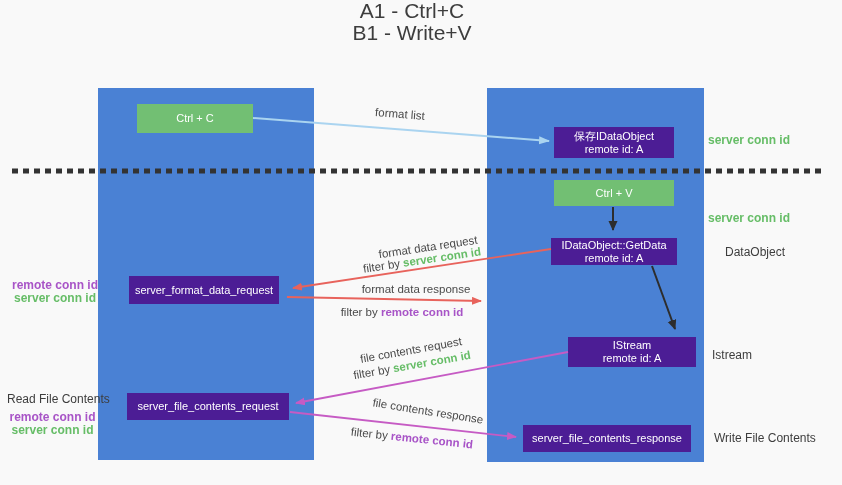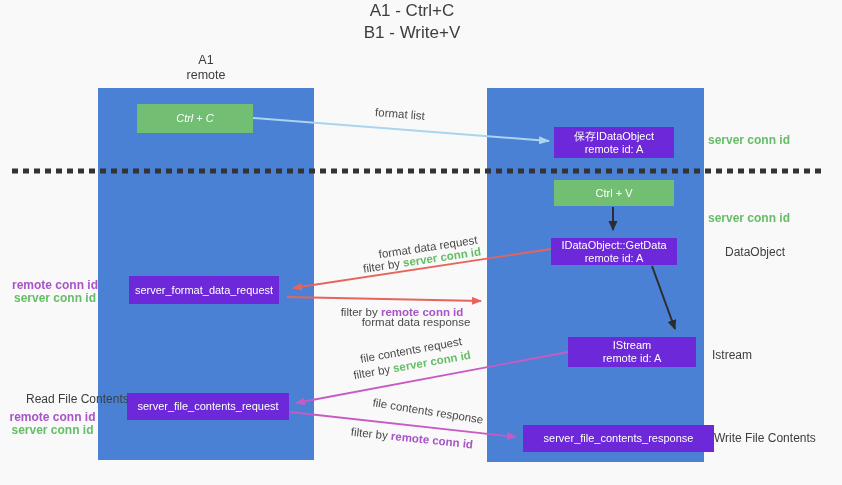--- a/index.html
+++ b/index.html
@@ -5,35 +5,35 @@
   html,body{margin:0;padding:0;background:#f9f9f9;}
   .stage{
     position:relative;width:842px;height:485px;overflow:hidden;
     background:#f9f9f9;
     font-family:"Liberation Sans", sans-serif;
     color:#3d3d3d;
   }
   .abs{position:absolute;}
   .title{
     left:0;top:8;width:824px;text-align:center;
-    font-size:17px;line-height:22px;color:#3d3d3d;
+    font-size:21px;line-height:22px;color:#3d3d3d;
   }
   .lane-header{
     top:53px;text-align:center;font-size:12.5px;line-height:15px;color:#3d3d3d;
   }
   .lane{
     background:#4a81d4;
   }
   .node{
     display:flex;flex-direction:column;align-items:center;justify-content:center;
     color:#ffffff;font-size:11px;line-height:13px;text-align:center;
     box-sizing:border-box;
   }
   .node.green{background:#72bf73;}
-  .node.orange{background:#6d28d9;}
+  .node.orange{background:#4c1d95;}
   svg.overlay{position:absolute;left:0;top:0;pointer-events:none;}
   .arrow-label{
     position:absolute;white-space:nowrap;font-size:11.5px;color:#4a4a4a;
     transform:translate(-50%,-50%);
   }
   .side-label{
     position:absolute;white-space:nowrap;font-size:12px;color:#3d3d3d;
   }
   .id-green{color:#66bd67;font-weight:bold;}
   .id-purple{color:#a854c7;font-weight:bold;}
@@ -42,29 +42,25 @@
 </head>
 <body>
 
 <div class="stage">
 
   <div class="abs title">
     <div>A1 - Ctrl+C</div>
     <div>B1 - Write+V</div>
   </div>
 
-  <div class="abs lane-header" style="left:98px;width:216px;">
-    <div>A1</div>
-    <div>remote</div>
-  </div>
 
   <div class="abs lane" style="left:98px;top:88px;width:216px;height:372px;"></div>
   <div class="abs lane" style="left:487px;top:88px;width:217px;height:374px;"></div>
 
-  <div class="abs node green" style="left:137px;top:104px;width:116px;height:29px;font-style:italic;">
+  <div class="abs node green" style="left:137px;top:104px;width:116px;height:29px;">
     <div>Ctrl + C</div>
   </div>
   <div class="abs node orange" style="left:129px;top:276px;width:150px;height:28px;">
     <div>server_format_data_request</div>
   </div>
   <div class="abs node orange" style="left:127px;top:393px;width:162px;height:27px;">
     <div>server_file_contents_request</div>
   </div>
 
   <div class="abs node orange" style="left:554px;top:127px;width:120px;height:31px;">
@@ -75,21 +71,21 @@
     <div>Ctrl + V</div>
   </div>
   <div class="abs node orange" style="left:551px;top:238px;width:126px;height:27px;">
     <div>IDataObject::GetData</div>
     <div>remote id: A</div>
   </div>
   <div class="abs node orange" style="left:568px;top:337px;width:128px;height:30px;">
     <div>IStream</div>
     <div>remote id: A</div>
   </div>
-  <div class="abs node orange" style="left:523px;top:425px;width:191px;height:27px;">
+  <div class="abs node orange" style="left:523px;top:425px;width:168px;height:27px;">
     <div>server_file_contents_response</div>
   </div>
 
   <svg class="overlay" width="842" height="485" viewBox="0 0 842 485">
     <defs>
       <marker id="m-blue" markerWidth="12" markerHeight="10" refX="10" refY="4" orient="auto" markerUnits="userSpaceOnUse">
         <path d="M0,0 L11,4 L0,8 Z" fill="#aad4f0"></path>
       </marker>
       <marker id="m-black" markerWidth="12" markerHeight="10" refX="9" refY="4.5" orient="auto" markerUnits="userSpaceOnUse">
         <path d="M0,0 L10,4.5 L0,9 Z" fill="#2d2d2d"></path>
@@ -119,21 +115,21 @@
     <line x1="290" y1="412" x2="516" y2="437" stroke="#c65bc4" stroke-width="1.8" marker-end="url(#m-magenta)"></line>
   </svg>
 
   <div class="arrow-label" style="left:400px;top:114px;transform:translate(-50%,-50%) rotate(4.5deg);">format list</div>
 
   <div class="arrow-label" style="left:428px;top:247px;transform:translate(-50%,-50%) rotate(-8.5deg);">format data request</div>
   <div class="arrow-label" style="left:422px;top:260px;transform:translate(-50%,-50%) rotate(-8.5deg);">
     <span>filter by </span><span class="id-green">server conn id</span>
   </div>
 
-  <div class="arrow-label" style="left:416px;top:289px;margin-top:33px;">format data response</div>
+  <div class="arrow-label" style="left:416px;top:289px;">format data response</div>
   <div class="arrow-label" style="left:402px;top:312px;">
     <span>filter by </span><span class="id-purple">remote conn id</span>
   </div>
 
   <div class="arrow-label" style="left:411px;top:350px;transform:translate(-50%,-50%) rotate(-10deg);">file contents request</div>
   <div class="arrow-label" style="left:412px;top:365px;transform:translate(-50%,-50%) rotate(-10deg);">
     <span>filter by </span><span class="id-green">server conn id</span>
   </div>
 
   <div class="arrow-label" style="left:428px;top:411px;transform:translate(-50%,-50%) rotate(9deg);">file contents response</div>
@@ -144,19 +140,19 @@
   <div class="side-label id-green" style="left:708px;top:133px;">server conn id</div>
   <div class="side-label id-green" style="left:708px;top:211px;">server conn id</div>
   <div class="side-label" style="left:712px;top:245px;margin-left:13px;">DataObject</div>
   <div class="side-label" style="left:712px;top:348px;">Istream</div>
   <div class="side-label" style="left:714px;top:431px;text-align:center;">Write File Contents</div>
 
   <div class="side-label left-col" style="left:0px;top:279px;width:110px;">
     <div class="id-purple">remote conn id</div>
     <div class="id-green">server conn id</div>
   </div>
-  <div class="side-label" style="left:7px;top:392px;margin-left:19px;">Read File Contents</div>
+  <div class="side-label" style="left:7px;top:392px;">Read File Contents</div>
   <div class="side-label left-col" style="left:0px;top:411px;width:105px;">
     <div class="id-purple">remote conn id</div>
     <div class="id-green">server conn id</div>
   </div>
 
 </div>
 
 </body></html>

